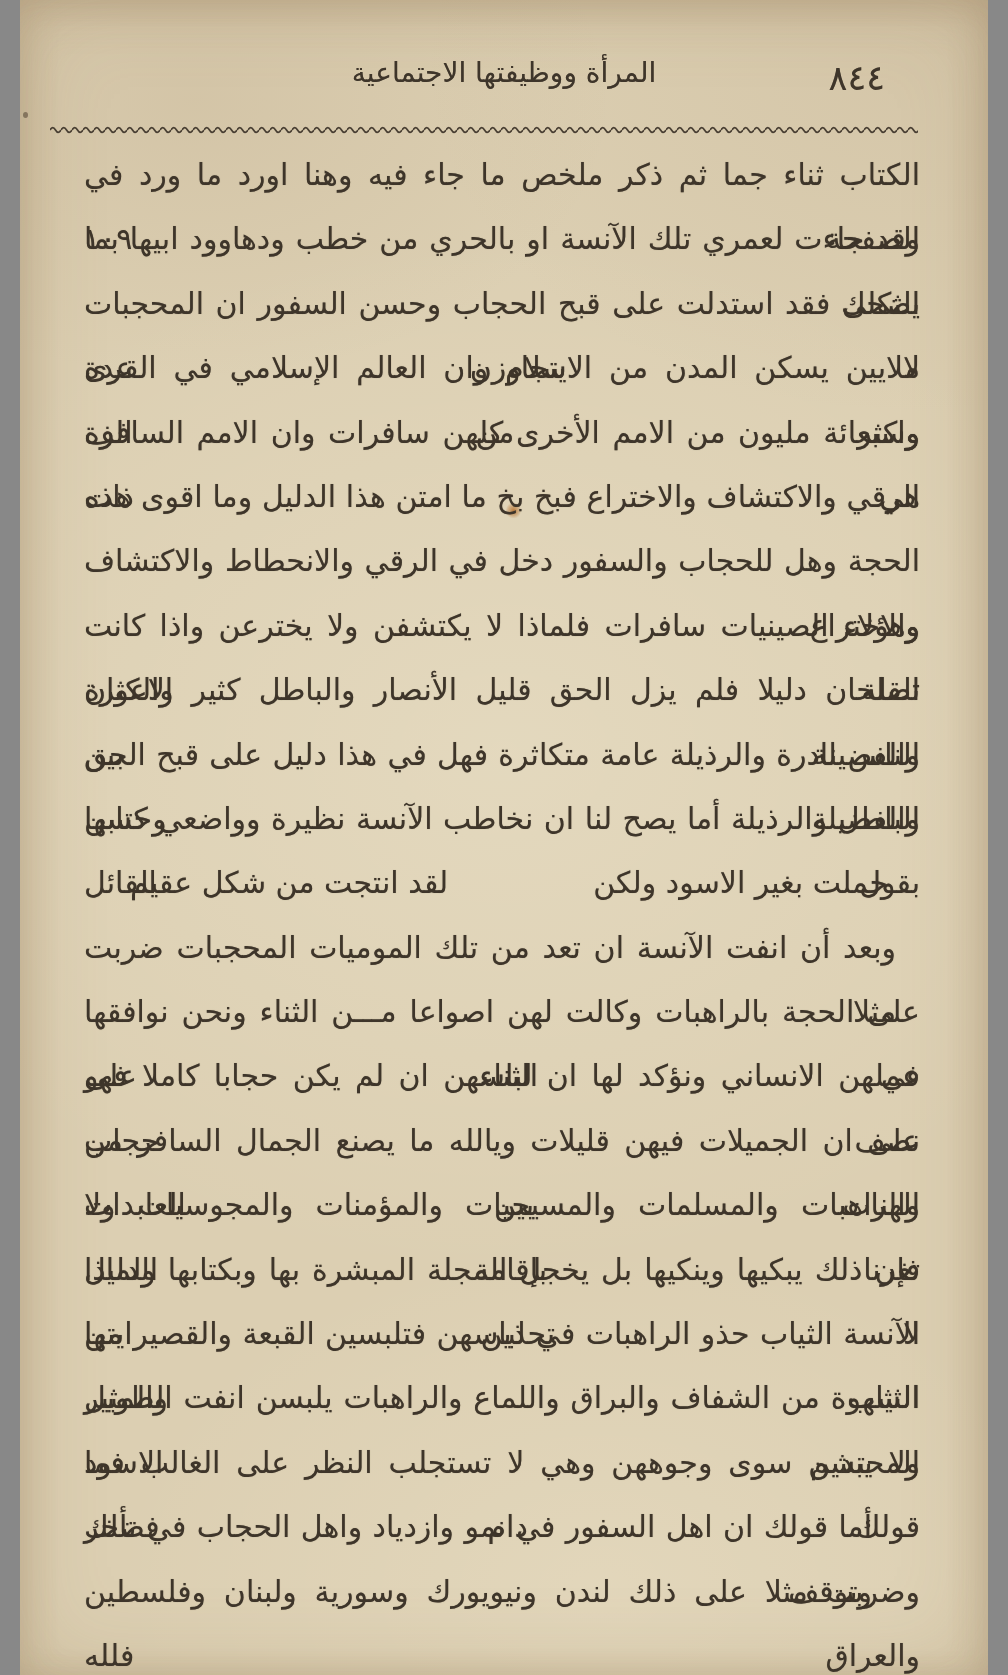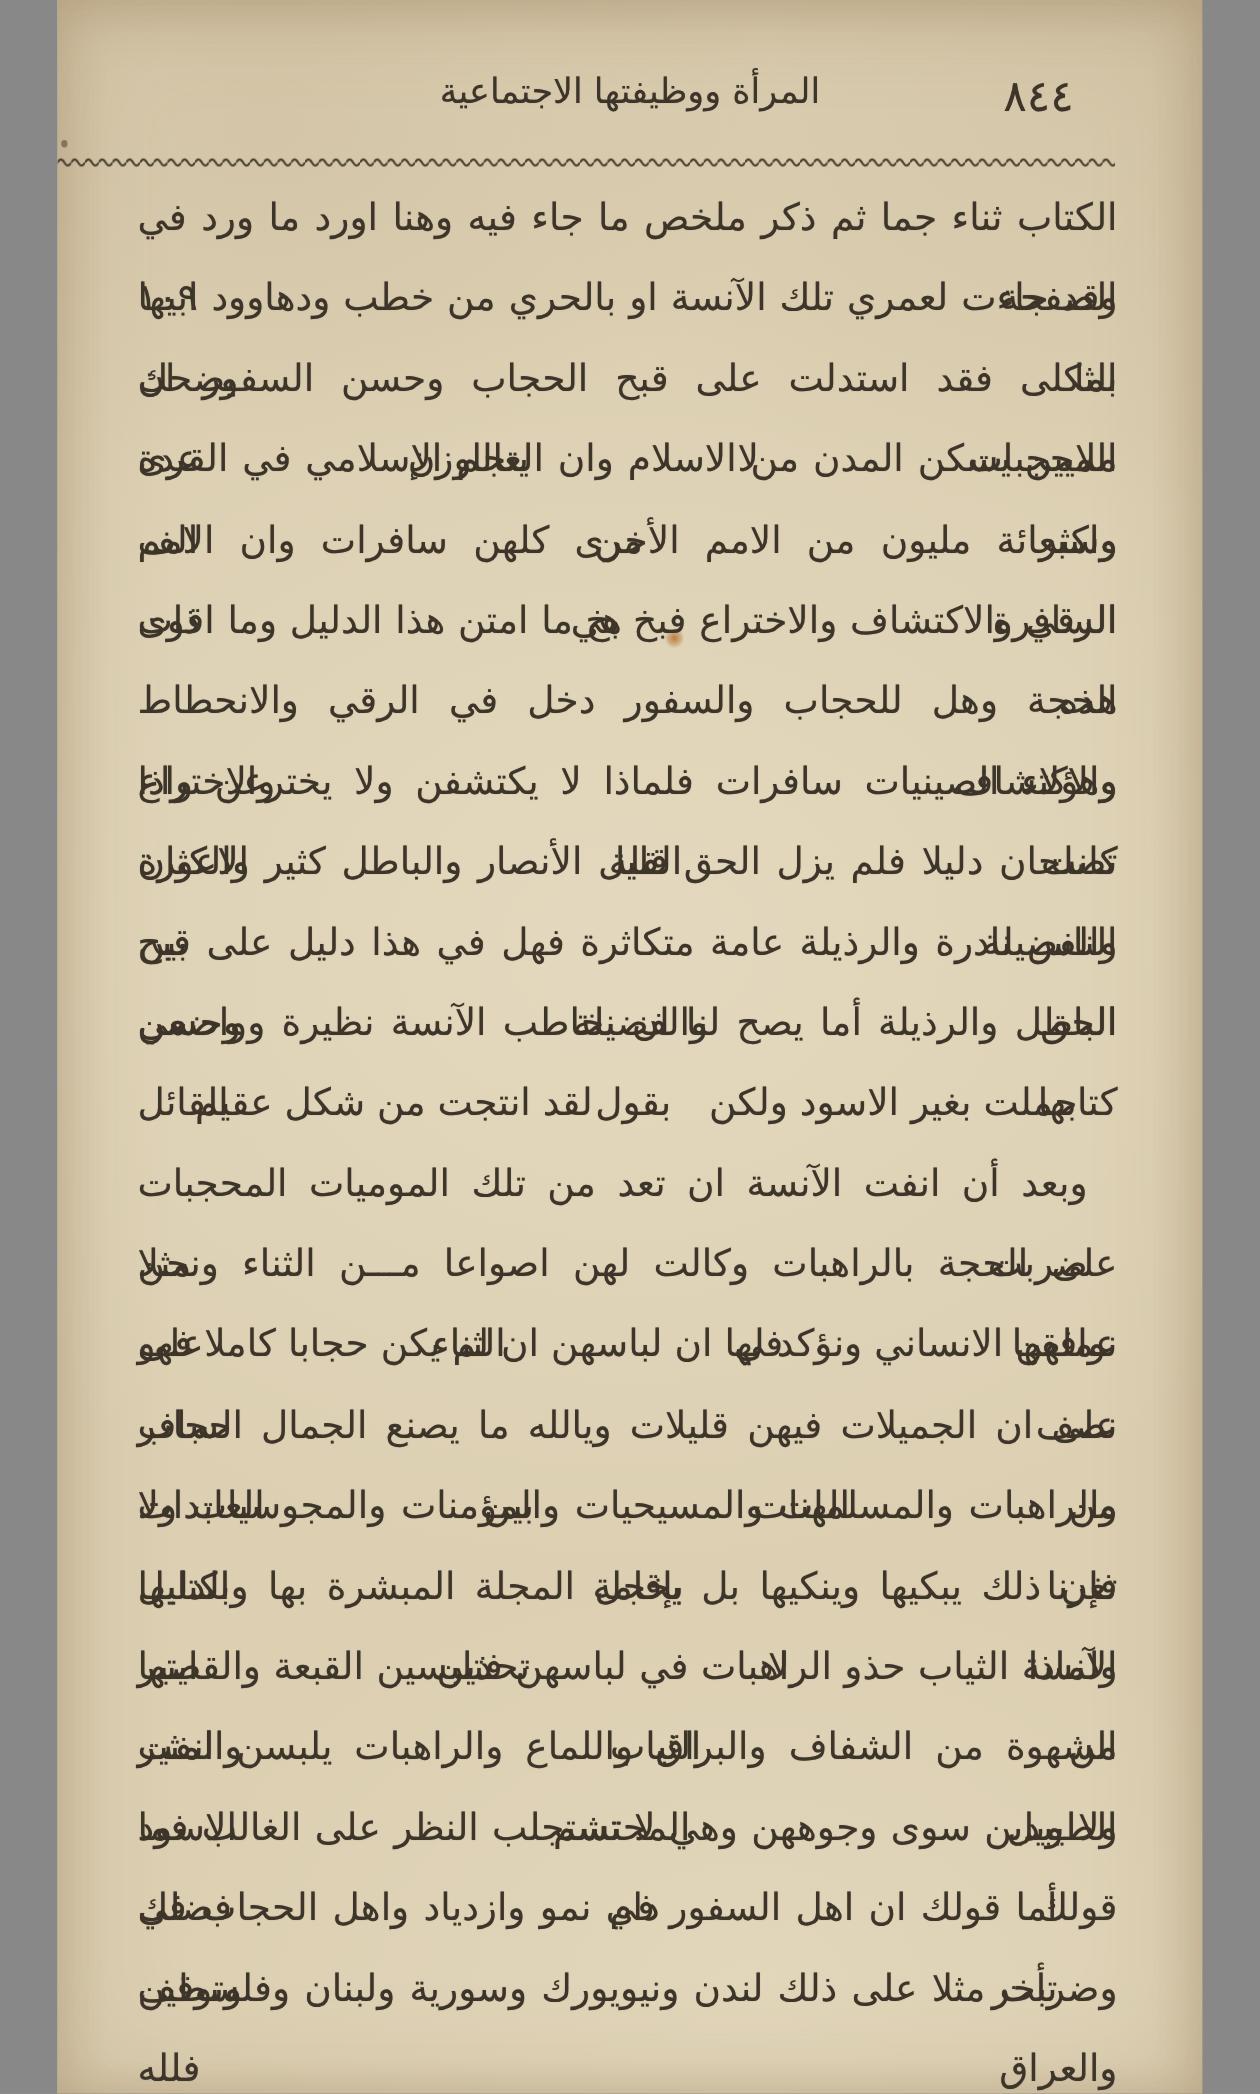--- a/index.html
+++ b/index.html
@@ -2,39 +2,38 @@
 <html lang="ar" dir="rtl"><head>
 <meta charset="utf-8">
 <style>
   html, body {
     margin: 0;
     padding: 0;
     background: #888;
   }
   .page {
     position: relative;
-    width: 896px;
+    width: 968px;
     height: 1675px;
     margin: 0 auto;
     overflow: hidden;
     direction: rtl;
     font-family: "DejaVu Sans", sans-serif;
     color: #3e352a;
     background:
       radial-gradient(ellipse 600px 400px at 18% 6%, rgba(150,122,88,0.12), transparent 70%),
       radial-gradient(ellipse 700px 500px at 92% 4%, rgba(150,122,88,0.10), transparent 70%),
       radial-gradient(ellipse 900px 700px at 50% 45%, rgba(255,250,232,0.22), transparent 75%),
       radial-gradient(ellipse 700px 500px at 60% 95%, rgba(255,248,228,0.18), transparent 70%),
       #dccfb2;
     box-shadow:
       inset 0 0 90px rgba(130,100,62,0.20),
       inset 0 18px 40px rgba(140,110,70,0.12),
       inset -14px 0 30px rgba(120,92,56,0.10),
       inset 14px 0 30px rgba(120,92,56,0.08);
-    padding-left: 20px;
   }
   .running-title {
     position: absolute;
     top: 56px;
     left: 0;
     right: 0;
     text-align: center;
     font-size: 28px;
     letter-spacing: 0;
     text-shadow: 0 0 0.6px rgba(62,53,42,0.55);

